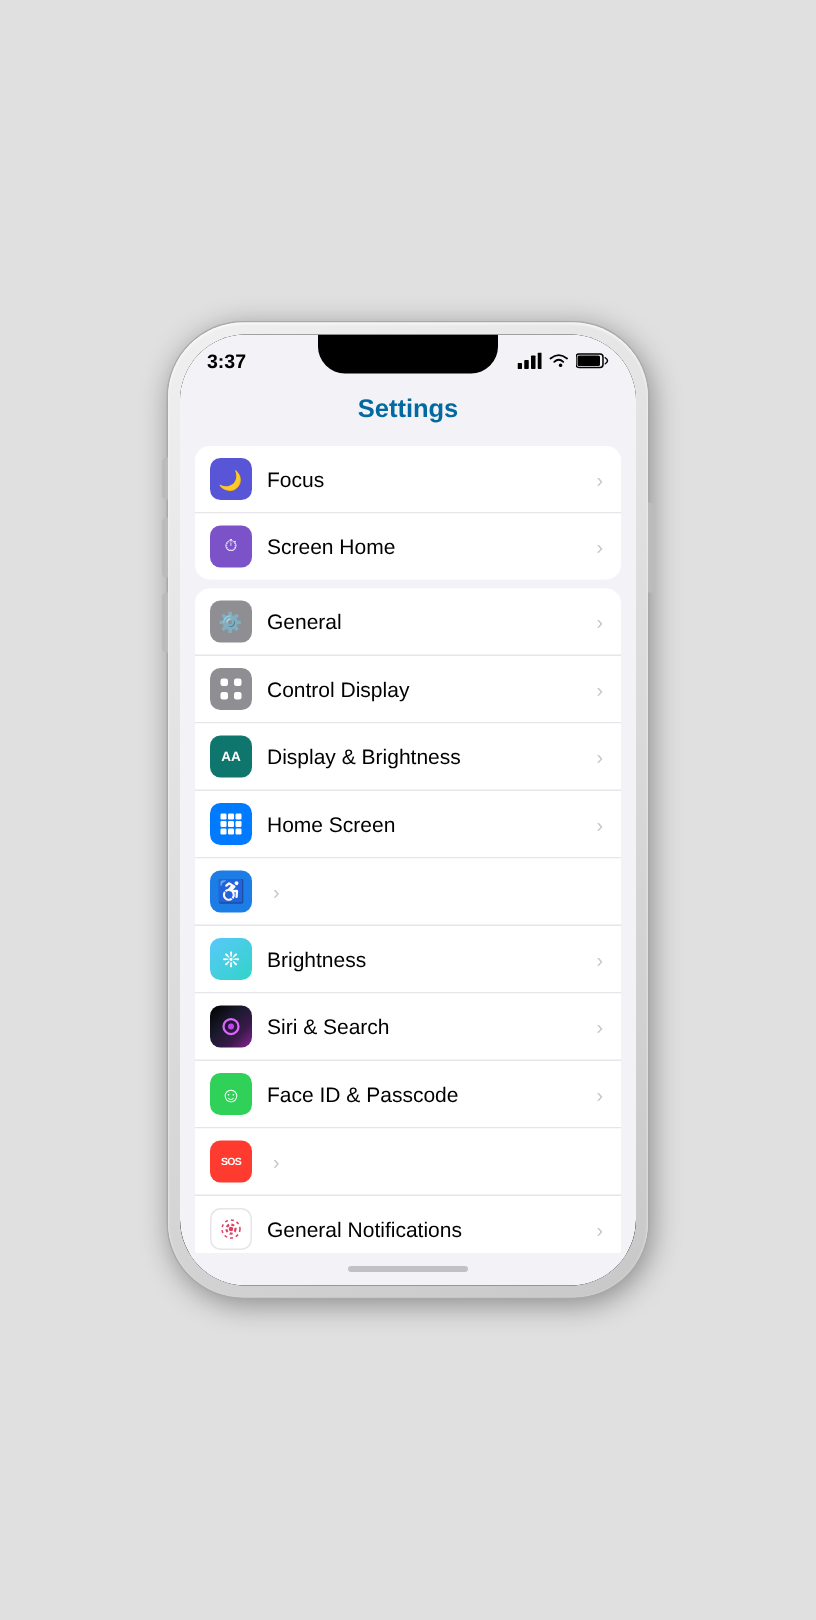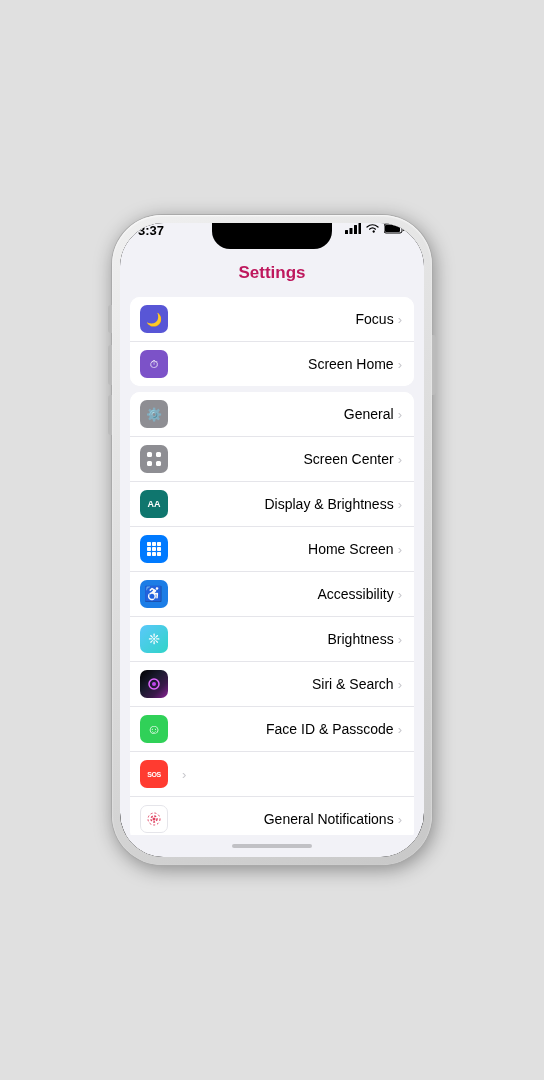--- a/index.html
+++ b/index.html
@@ -56,21 +56,21 @@
       height: 26px;
       background: #000;
       border-radius: 0 0 18px 18px;
       z-index: 10;
     }
 
     
     .status-bar {
       height: 38px;
       display: flex;
-      align-items: flex-start;
+      align-items: center;
       justify-content: space-between;
       padding: 0 18px 4px 18px;
       background: #f2f2f7;
       z-index: 5;
       position: relative;
     }
 
     .status-time {
       font-size: 13px;
       font-weight: 600;
@@ -90,21 +90,21 @@
     
     .page-header {
       background: #f2f2f7;
       padding: 2px 0 8px 0;
       text-align: center;
     }
 
     .page-title {
       font-size: 17px;
       font-weight: 600;
-      color: #be185d;
+      color: #0369a1;
     }
 
     
     .content {
       flex: 1;
       overflow-y: auto;
       overflow-x: hidden;
       padding-bottom: 20px;
     }
 
@@ -143,21 +143,20 @@
       margin-right: 10px;
       flex-shrink: 0;
       font-size: 15px;
       color: #fff;
     }
 
     .item-label {
       flex: 1;
       font-size: 14px;
       color: #000;
-      text-align: right;
     }
 
     .chevron {
       color: #c7c7cc;
       font-size: 13px;
       margin-left: 4px;
     }
 
     
     .home-bar {
@@ -282,21 +281,21 @@
           </div>
           <div class="settings-item">
             <div class="icon-wrap" style="background:#8e8e93;">
               <svg width="16" height="16" viewBox="0 0 16 16" fill="white">
                 <rect x="1" y="1" width="5" height="5" rx="1.5"></rect>
                 <rect x="10" y="1" width="5" height="5" rx="1.5"></rect>
                 <rect x="1" y="10" width="5" height="5" rx="1.5"></rect>
                 <rect x="10" y="10" width="5" height="5" rx="1.5"></rect>
               </svg>
             </div>
-            <span class="item-label">Screen Center</span>
+            <span class="item-label">Control Display</span>
             <span class="chevron">›</span>
           </div>
           <div class="settings-item">
             <div class="icon-wrap" style="background:#0f766e; font-size:9px; font-weight:700; color:#fff;">AA</div>
             <span class="item-label">Display &amp; Brightness</span>
             <span class="chevron">›</span>
           </div>
           <div class="settings-item">
             <div class="icon-wrap" style="background:#007aff;">
               <svg width="16" height="16" viewBox="0 0 16 16" fill="white">
@@ -309,21 +308,20 @@
                 <rect x="1" y="11" width="4" height="4" rx="0.8"></rect>
                 <rect x="6" y="11" width="4" height="4" rx="0.8"></rect>
                 <rect x="11" y="11" width="4" height="4" rx="0.8"></rect>
               </svg>
             </div>
             <span class="item-label">Home Screen</span>
             <span class="chevron">›</span>
           </div>
           <div class="settings-item">
             <div class="icon-wrap" style="background:#1c7de6; font-size:15px;">♿</div>
-            <span class="item-label">Accessibility</span>
             <span class="chevron">›</span>
           </div>
           <div class="settings-item">
             <div class="icon-wrap" style="background:linear-gradient(135deg,#5ac8fa,#30d4c8); font-size:14px;">❊</div>
             <span class="item-label">Brightness</span>
             <span class="chevron">›</span>
           </div>
           <div class="settings-item">
             <div class="icon-wrap" style="background:linear-gradient(135deg,#000 0%,#1a1a2e 40%,#3a1a4a 70%,#8c2299 100%);">
               <svg width="14" height="14" viewBox="0 0 14 14">

